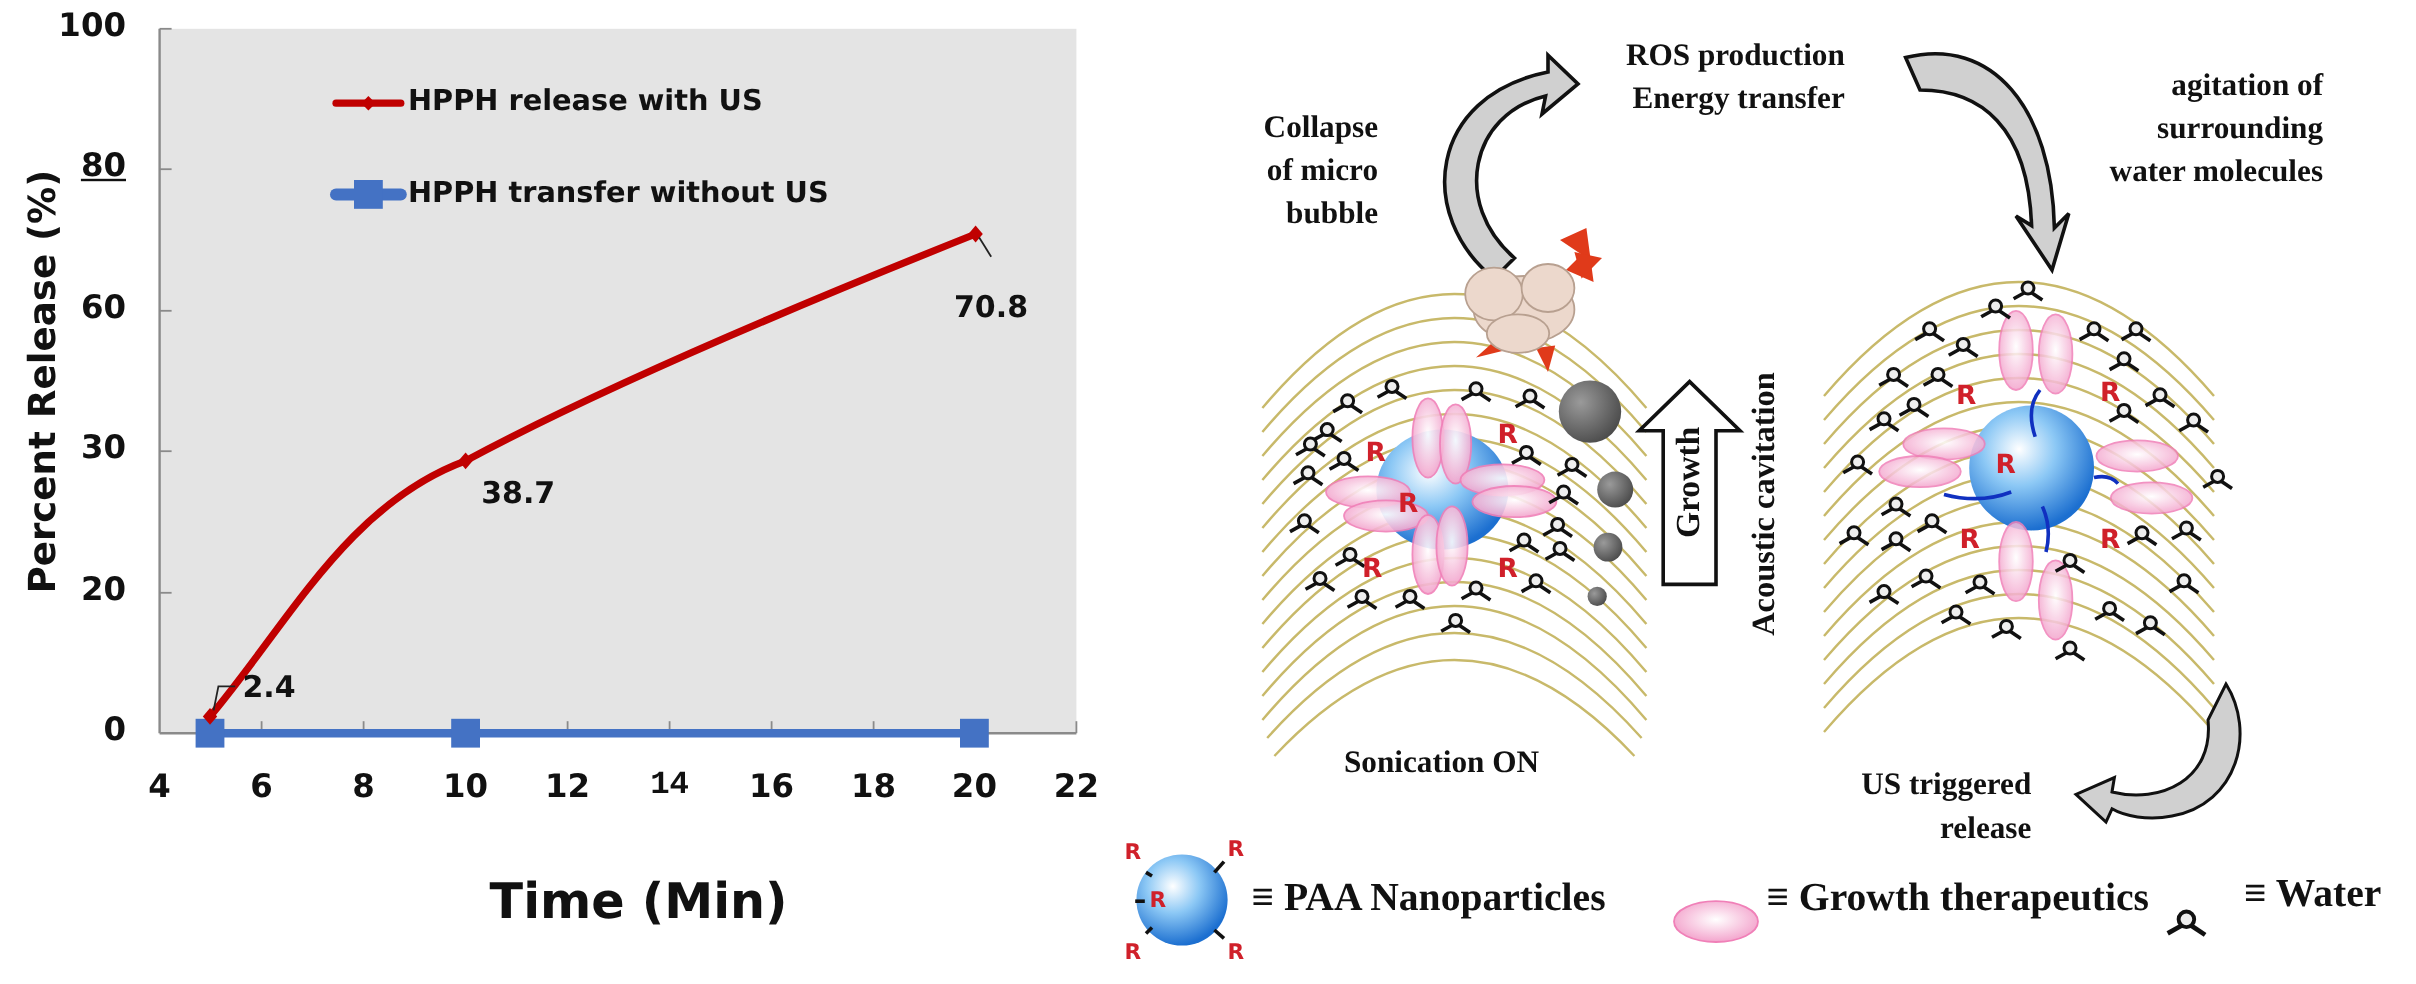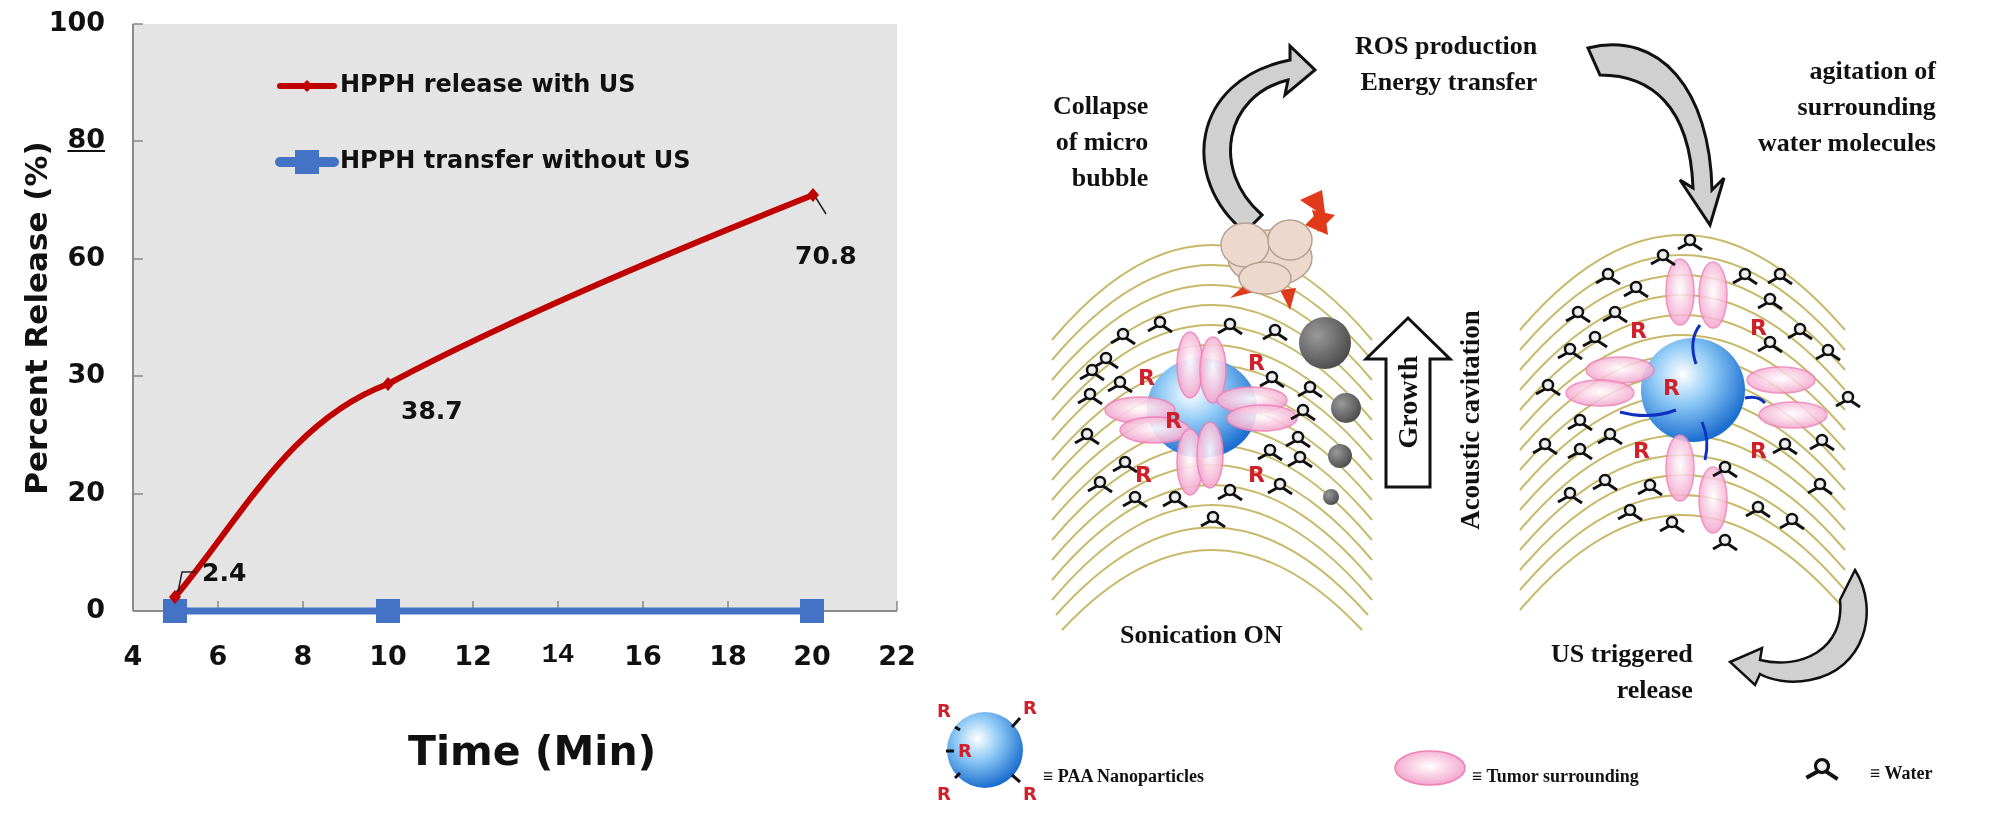--- a/index.html
+++ b/index.html
@@ -5,21 +5,21 @@
   html, body { margin:0; padding:0; background:#ffffff; }
   body { width:2013px; height:820px; position:relative; overflow:hidden; font-family:"DejaVu Sans", sans-serif; }
   .abs { position:absolute; }
   .chart-font { font-family:"DejaVu Sans", sans-serif; font-weight:bold; color:#111; }
   .serif { font-family:"Liberation Serif", serif; font-weight:bold; color:#111; }
   .ytick { position:absolute; width:60px; text-align:right; font-size:27px; left:45px; }
   .xtick { position:absolute; width:60px; text-align:center; font-size:27px; top:640px; }
   .legend-text { position:absolute; font-size:24px; left:340px; }
   .dlabel { position:absolute; font-size:25px; }
   .diag-text { position:absolute; font-size:26px; line-height:36px;text-align:right; }
-  .legend2 { position:absolute; font-size:18px;margin-top:36px; }
+  .legend2 { position:absolute; font-size:33px; }
   #plot-svg, #diagram-svg { position:absolute; left:0; top:0; }
 </style>
 </head>
 <body>
 
 <div>
   <svg id="plot-svg" width="920" height="820">
     <rect x="133" y="24" width="764" height="587" fill="#e4e4e4"></rect>
     <line x1="133" y1="24" x2="133" y2="611" stroke="#8a8a8a" stroke-width="2"></line>
     <line x1="133" y1="611" x2="897" y2="611" stroke="#8a8a8a" stroke-width="2"></line>
@@ -325,15 +325,15 @@
   </div>
   <div class="abs serif" style="left:1408px; top:402px; font-size:28px; transform:translate(-50%,-50%) rotate(-90deg); white-space:nowrap;">Growth</div>
   <div class="abs serif" style="left:1470px; top:420px; font-size:27px; transform:translate(-50%,-50%) rotate(-90deg); white-space:nowrap;">Acoustic cavitation</div>
   <div class="abs serif" style="left:1120px; top:620px; font-size:26px;">Sonication ON</div>
   <div class="diag-text serif" style="left:1551px; top:636px;">
     <div>US triggered</div>
     <div>release</div>
   </div>
 
   <div class="legend2 serif" style="left:1043px; top:730px;">≡ PAA Nanoparticles</div>
-  <div class="legend2 serif" style="left:1472px; top:730px;">≡ Tumor surrounding</div>
+  <div class="legend2 serif" style="left:1472px; top:730px;">≡ Growth therapeutics</div>
   <div class="legend2 serif" style="left:1870px; top:727px;">≡ Water</div>
 </div>
 
 </body></html>

